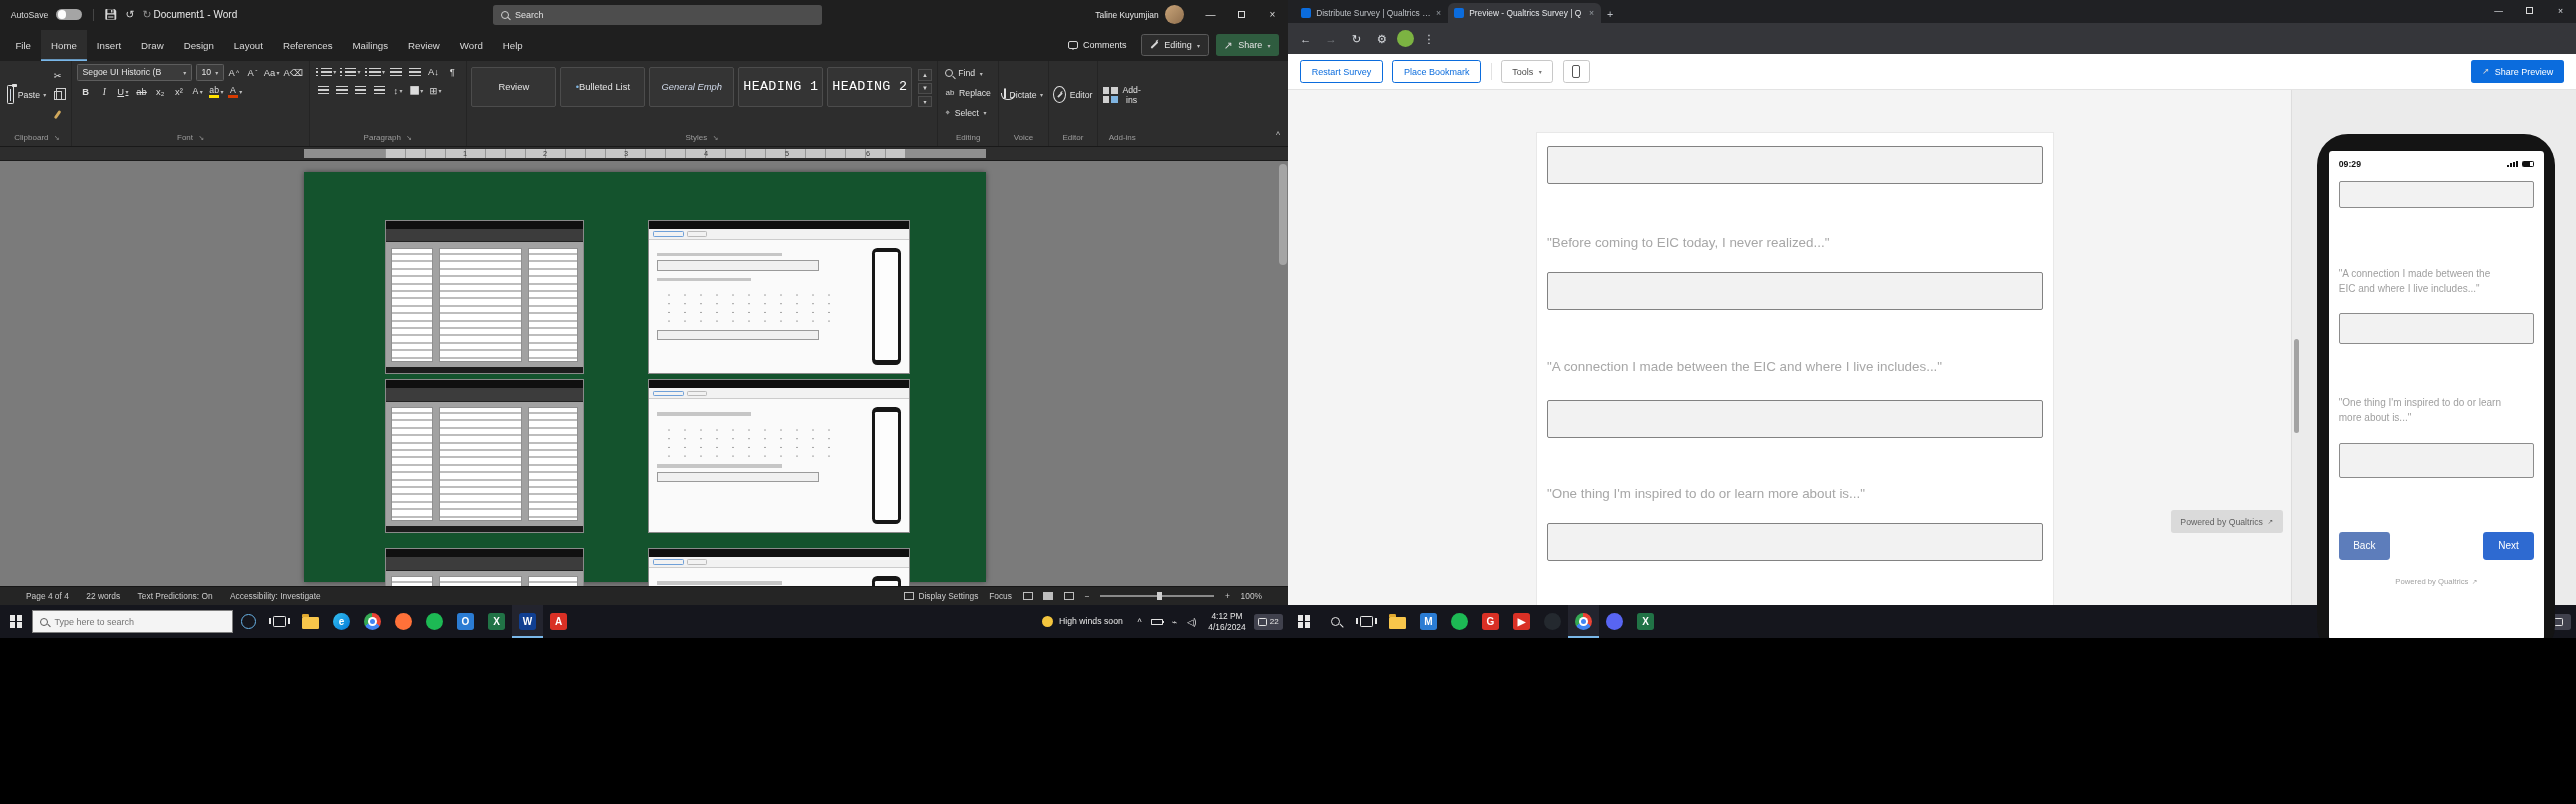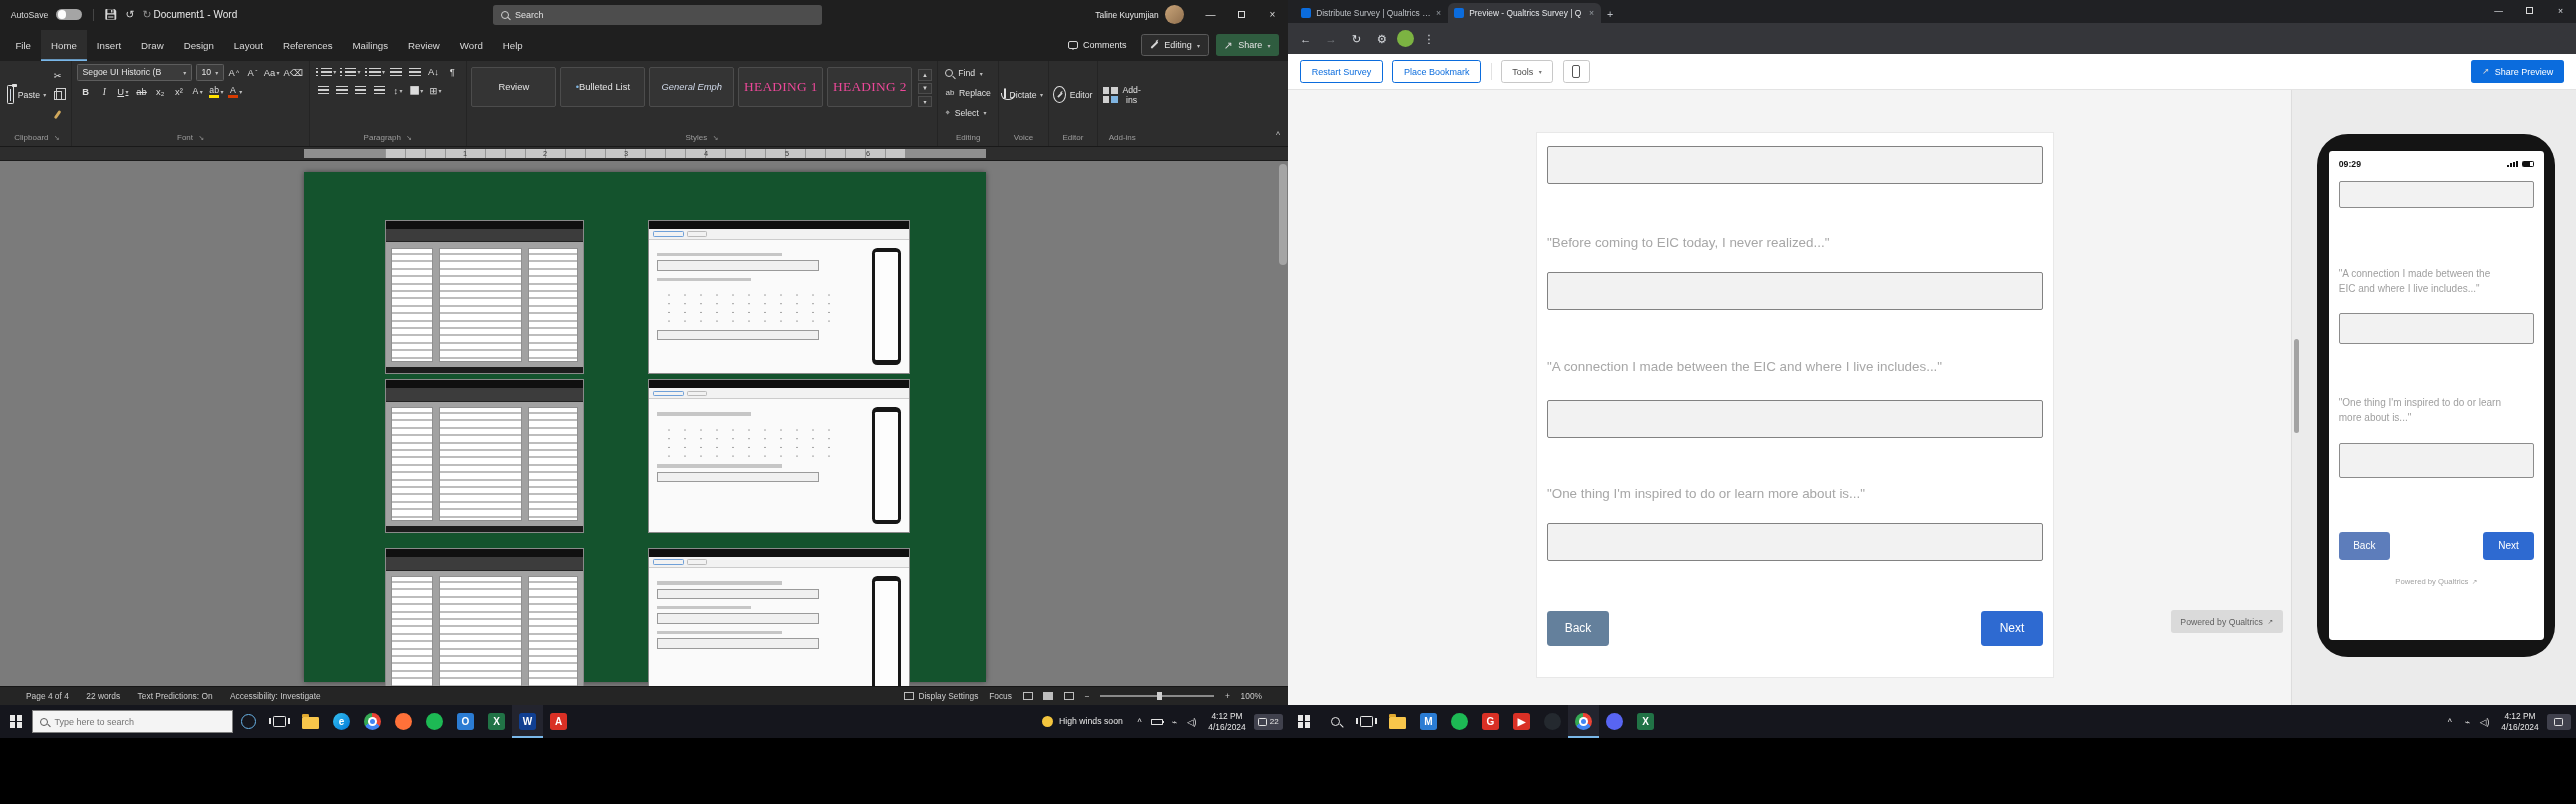--- a/index.html
+++ b/index.html
@@ -1,19 +1,19 @@
 <!DOCTYPE html>
 <html style="font-size:10.7px"><head>
 <meta charset="utf-8">
 <style>
 *{margin:0;padding:0;box-sizing:border-box}
 html,body{width:2576px;height:805px;overflow:hidden}
 body{font-family:"Liberation Sans",sans-serif;background:#000;font-size:9.4px}
 .screen{display:flex;width:2576px;height:805px}
-.monitor{width:1288px;height:738px;display:flex;flex-direction:column;overflow:hidden}
+.monitor{width:1288px;height:638px;display:flex;flex-direction:column;overflow:hidden}
 .desktop{flex:1 1 auto;min-height:0;display:flex;flex-direction:column;position:relative}
 
 
 .w-title{flex:0 0 29.5px;background:#1f1f1f;color:#eaeaea;display:flex;align-items:center;padding-left:10.7px;position:relative}
 .qat{display:flex;align-items:center;gap:8px;font-size:8.7px;color:#dcdcdc}
 .switch{width:25.5px;height:11.4px;border-radius:6px;background:#a5a5a5;position:relative;display:inline-block}
 .switch::after{content:"";position:absolute;left:1.3px;top:1.3px;width:8.7px;height:8.7px;border-radius:50%;background:#fdfdfd}
 .gl{font-size:10.7px;color:#d5d5d5;line-height:1;display:inline-block}
 .gl.dim{color:#8f8f8f}
 .sep-dot{width:0.7px;height:12px;background:#454545;margin:0 2.7px}
@@ -63,21 +63,21 @@
 .bars.list::before{content:"";position:absolute;left:-4.7px;top:0;width:2px;height:8.7px;background:repeating-linear-gradient(180deg,#d0d0d0 0 1.3px,transparent 1.3px 3.4px)}
 .clip{width:14.8px;height:19px;border:1.3px solid #e0e0e0;border-radius:1.3px;position:relative;background:#2d2d2d}
 .clip::before{content:"";position:absolute;top:-2.7px;left:3.4px;width:5.4px;height:3.4px;background:#e0e0e0;border-radius:0.7px}
 .clip::after{content:"";position:absolute;inset:2.7px 2px 2px;background:#cfd8e2}
 .copyic{width:8px;height:9.4px;border:1px solid #d0d0d0;position:relative;background:#2d2d2d}
 .copyic::after{content:"";position:absolute;left:1.3px;top:-3.4px;width:8px;height:9.4px;border:1px solid #d0d0d0}
 .brush{width:2.7px;height:9.4px;background:#d0a85c;transform:rotate(35deg);border-radius:1.3px}
 .stylebox{width:85px;height:40px;background:#343434;border:0.7px solid #4c4c4c;border-radius:2px;margin-right:4px;display:flex;align-items:center;justify-content:center;padding:2.7px 4px;font-size:9.4px;color:#e4e4e4;overflow:hidden;white-space:nowrap}
 .st-bullet::before{content:"• ";color:#7fb4e0}
 .st-emph{font-style:italic;color:#cfd8e8}
-.st-head{font-family:Liberation Serif, serif;font-size:13.4px;letter-spacing:0.3px;color:#ec4899}
+.st-head{font-family:Liberation Mono, monospace;font-size:13.4px;letter-spacing:0.3px;color:#ffffff}
 .galarrows{display:flex;flex-direction:column;justify-content:center;gap:2px;margin-left:1.3px;padding-top:2.7px}
 .galarrows span{width:14.8px;height:11.4px;border:0.7px solid #4c4c4c;background:#343434;display:flex;align-items:center;justify-content:center;font-size:6px;color:#cfcfcf}
 .edrow{height:19px;display:flex;align-items:center;gap:4.7px;font-size:8.7px;color:#e0e0e0;padding:0 2.7px}
 .mic{width:6.7px;height:10.7px;border:1.3px solid #e0e0e0;border-radius:4px;position:relative;margin-bottom:2.7px}
 .mic::after{content:"";position:absolute;left:-4px;top:4px;width:12px;height:6px;border:1.3px solid #e0e0e0;border-top:none;border-radius:0 0 6px 6px}
 .edicon{width:17px;height:17px;border:1.3px solid #e0e0e0;border-radius:50%;display:flex;align-items:center;justify-content:center}
 .grid4{display:grid;grid-template-columns:6.7px 6.7px;gap:2px}
 .grid4 span{width:6.7px;height:6.7px;background:#d0d0d0}
 .grid4 span:last-child{background:#7fb4e0}
 .collapse{margin-left:auto;align-self:flex-end;padding:0 8px 5.4px;color:#bdbdbd;font-size:8.7px}

